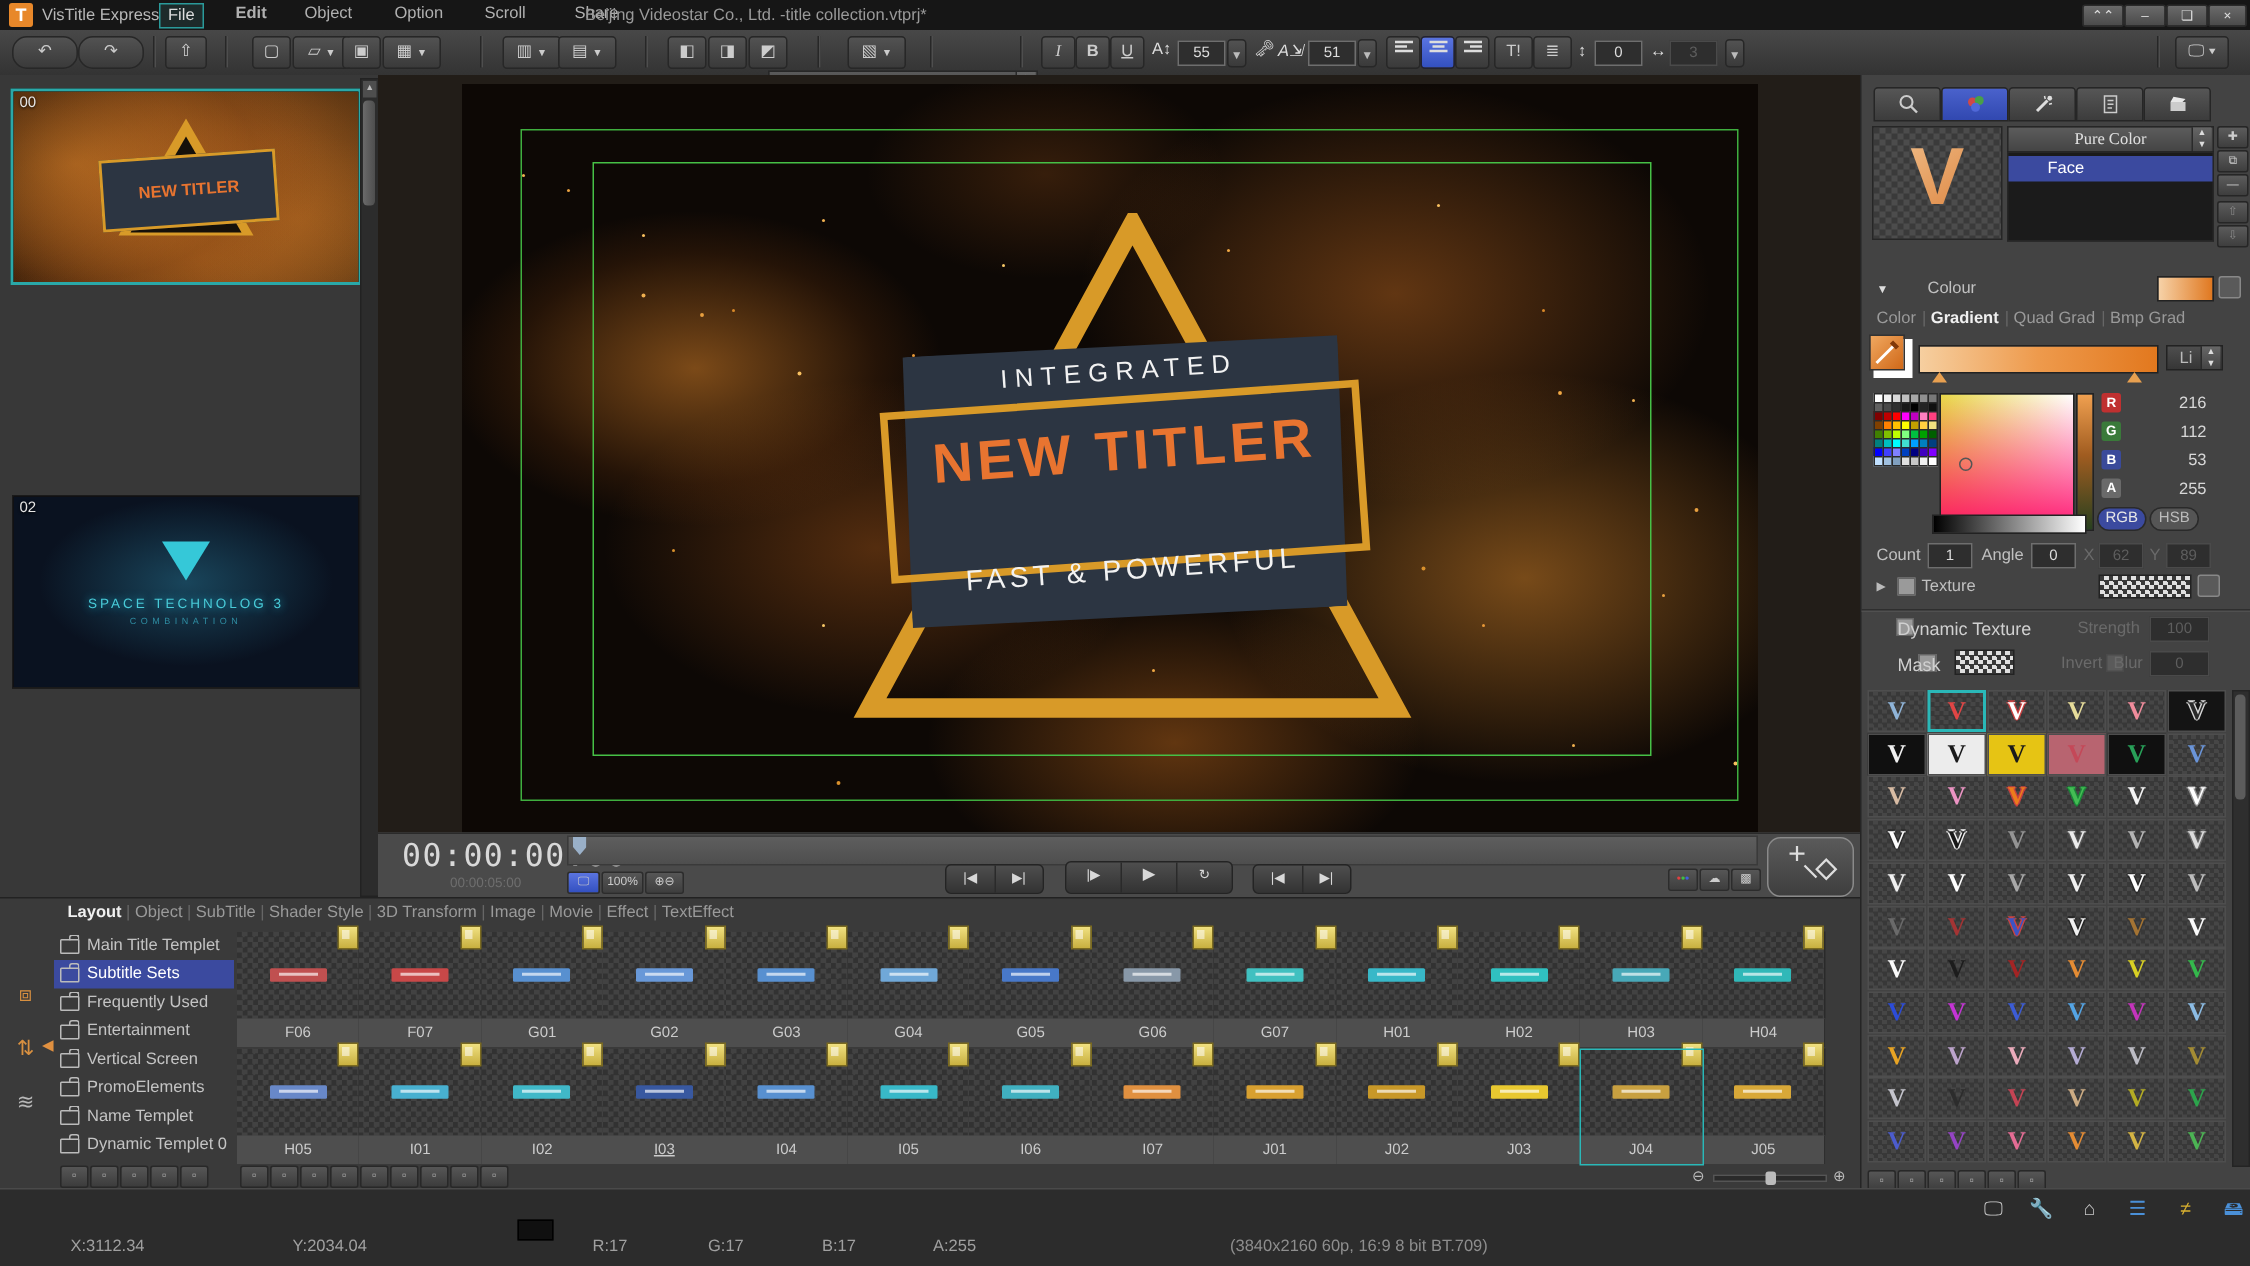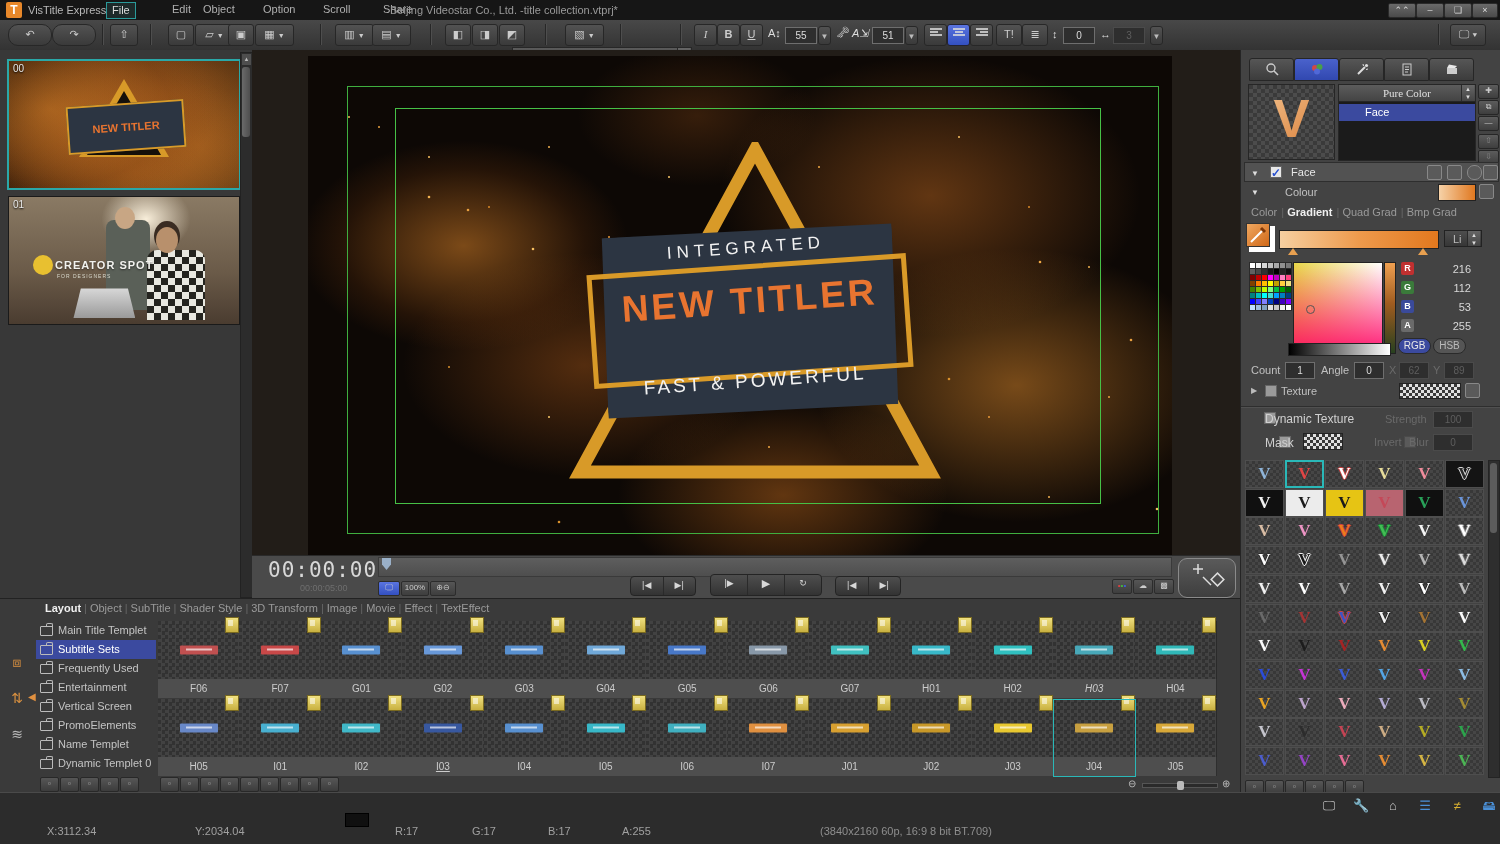--- a/index.html
+++ b/index.html
@@ -178,21 +178,21 @@
 </head>
 <body>
 
 <div id="app">
 
   <div class="abs" id="menubar">
     <div class="abs" id="logo">T</div>
     <div class="abs" id="appname">VisTitle Express</div>
     <div class="abs" id="menuitems" style="left:106px;top:0;height:20px;">
         <div class="abs menuitem active" style="left: 0px;">File</div>
-        <div class="abs menuitem" style="left: 61px;">Edit</div>
+        <div class="abs menuitem" style="left: 46px; font-weight: bold;">Edit</div>
         <div class="abs menuitem" style="left: 92px;">Object</div>
         <div class="abs menuitem" style="left: 152px;">Option</div>
         <div class="abs menuitem" style="left: 212px;">Scroll</div>
         <div class="abs menuitem" style="left: 272px;">Share</div>
       </div>
     <div class="abs" id="wintitle" style="left:390px;">Beijing Videostar Co., Ltd. -title collection.vtprj*</div>
     <div class="abs winbtn" style="left:1388px;">⌃⌃</div>
     <div class="abs winbtn" style="left:1416px;">–</div>
     <div class="abs winbtn" style="left:1444px;">❏</div>
     <div class="abs winbtn" style="left:1472px;width:24px;">×</div>
@@ -262,32 +262,26 @@
     </div>
 
   <div class="abs" id="sidebar">
       <div class="abs thumb sel" style="top: 10px;">
         <div class="thumbnum">00</div>
         <div class="particleart" style="background-size:100% 100%;"></div>
         <div class="abs" style="left:70px;top:18px;width:0;height:0;border-left:45px solid transparent;border-right:45px solid transparent;border-bottom:78px solid #d89a28;"></div>
         <div class="abs" style="left:78px;top:30px;width:0;height:0;border-left:37px solid transparent;border-right:37px solid transparent;border-bottom:64px solid #15100a;"></div>
         <div class="abs" style="left:58px;top:42px;width:114px;height:44px;background:#2c3542;transform:rotate(-4deg);border:2px solid #d89a28;text-align:center;color:#e87430;font-weight:bold;font-size:11px;line-height:44px;">NEW TITLER</div>
       </div>
-      <div class="abs thumb" style="top: 146px;">
-        <div class="thumbnum">01</div>
-        <div class="photoart"></div>
-        <div class="glow"></div>
-        <div class="person1"></div>
-        <div class="head1"></div>
-        <div class="person2"></div>
-        <div class="head2"></div>
-        <div class="laptop"></div>
-        <div class="spotdot"></div>
-        <div class="spottext">CREATOR SPOT</div>
-        <div class="spotsub">FOR DESIGNERS</div>
+      <div class="abs thumb" style="top: 280px;">
+        <div class="thumbnum">02</div>
+        <div class="spaceart"></div>
+        <div class="spacetri"></div>
+        <div class="spacetxt">SPACE TECHNOLOG 3</div>
+        <div class="spacetxt2">COMBINATION</div>
       </div>
     </div>
   <div class="abs" id="sb-track">
     <div class="abs" id="sb-up">▲</div>
     <div class="abs" id="sb-thumbbar"></div>
   </div>
 
   <div class="abs" id="preview">
     <div class="abs" id="frame">
       <div class="particleart"></div>
@@ -386,29 +380,20 @@
     </div>
     <div class="abs" id="stylelist">
       <div id="faceitem">Face</div>
     </div>
     <div class="abs sidebtn" style="top:34px;">✚</div>
     <div class="abs sidebtn" style="top:50px;">⧉</div>
     <div class="abs sidebtn" style="top:66px;">—</div>
     <div class="abs sidebtn" style="top:84px;color:#888;">⇧</div>
     <div class="abs sidebtn" style="top:100px;color:#888;">⇩</div>
 
-    <div class="abs" id="facehdr">
-      <span style="margin-left:6px;color:#ddd;font-size:8px;">▼</span>
-      <span class="chk on" style="margin-left:8px;"></span>
-      <span style="margin-left:6px;color:#e8e8e8;">Face</span>
-      <div class="abs hicon" style="left:182px;"></div>
-      <div class="abs hicon" style="left:202px;"></div>
-      <div class="abs hicon" style="left:222px;border-radius:7px;"></div>
-      <div class="abs hicon" style="left:238px;"></div>
-    </div>
     <div class="abs" style="left:10px;top:138px;color:#ddd;font-size:8px;">▼</div>
     <div class="abs rowlbl" style="left:44px;top:136px;">Colour</div>
     <div class="abs" id="gradswatch"></div>
     <div class="abs hicon" style="left:238px;top:134px;"></div>
     <div class="abs" id="facetabs" style="left:10px;top:156px;"><span class="facetab" style="margin-right: 4px;">Color</span><span style="color: rgb(102, 102, 102);">| </span><span class="facetab active" style="margin-right: 4px;">Gradient</span><span style="color: rgb(102, 102, 102);">| </span><span class="facetab" style="margin-right: 4px;">Quad Grad</span><span style="color: rgb(102, 102, 102);">| </span><span class="facetab" style="margin-right: 4px;">Bmp Grad</span></div>
 
     <div class="abs" style="left:8px;top:176px;width:26px;height:26px;background:#fff;"></div>
     <div class="abs" style="left:5px;top:173px;width:22px;height:22px;background:linear-gradient(135deg,#f0a860,#d06818);border:1px solid #333;">
       <svg width="22" height="22">
           <path d="M4 18L16 6" stroke="#fff" stroke-width="2"></path>
@@ -622,21 +607,21 @@
         <div class="tcelllabel abs" style="left: 890.6px; top: 80px; width: 81.4px;">H01</div>
         <div class="tcellthumb abs" style="left: 972px; top: 22px; width: 81.4px;">
           <div class="chip" style="background:#30c0c0;"></div>
           <div class="tag" style="left:67.4px;top:-4px;"></div>
         </div>
         <div class="tcelllabel abs" style="left: 972px; top: 80px; width: 81.4px;">H02</div>
         <div class="tcellthumb abs" style="left: 1053.4px; top: 22px; width: 81.4px;">
           <div class="chip" style="background:#48a8b8;"></div>
           <div class="tag" style="left:67.4px;top:-4px;"></div>
         </div>
-        <div class="tcelllabel abs" style="left: 1053.4px; top: 80px; width: 81.4px; font-style: italic;">H03</div>
+        <div class="tcelllabel abs" style="left: 1053.4px; top: 80px; width: 81.4px;">H03</div>
         <div class="tcellthumb abs" style="left: 1134.8px; top: 22px; width: 81.4px;">
           <div class="chip" style="background:#30b8b8;"></div>
           <div class="tag" style="left:67.4px;top:-4px;"></div>
         </div>
         <div class="tcelllabel abs" style="left: 1134.8px; top: 80px; width: 81.4px;">H04</div>
         <div class="tcellthumb abs" style="left: 158px; top: 100px; width: 81.4px;">
           <div class="chip" style="background:#6888c8;"></div>
           <div class="tag" style="left:67.4px;top:-4px;"></div>
         </div>
         <div class="tcelllabel abs" style="left: 158px; top: 158px; width: 81.4px;">H05</div>

